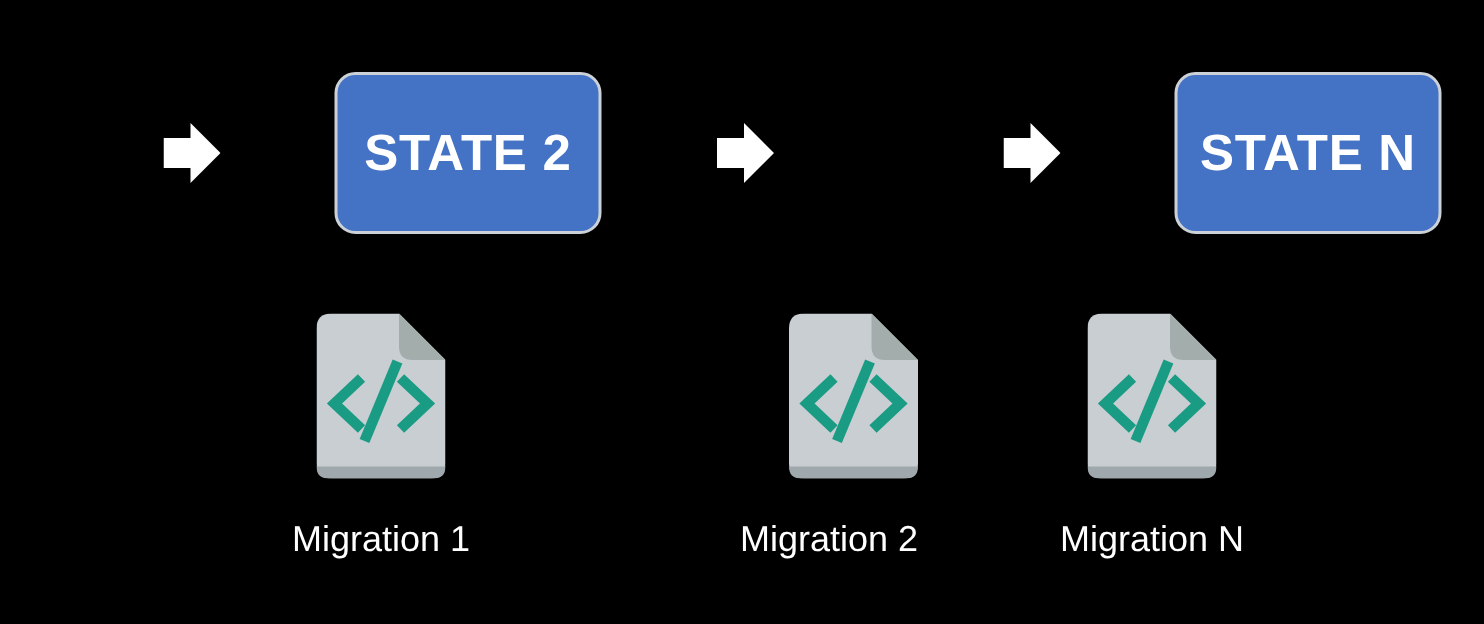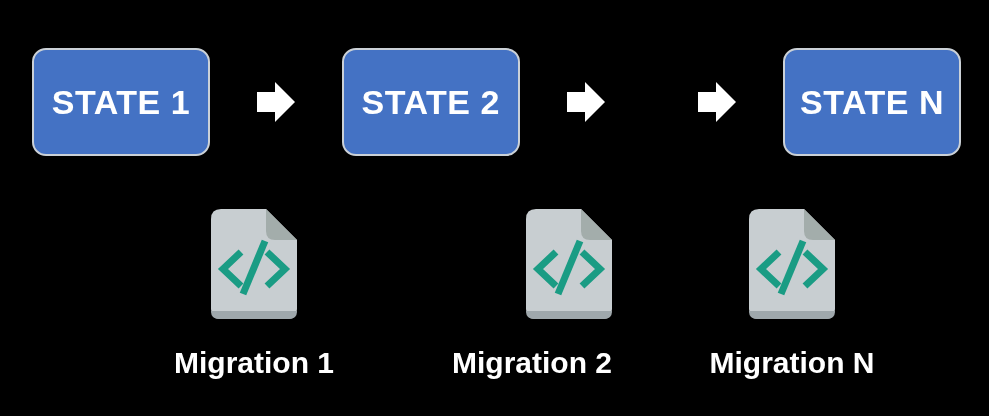--- a/index.html
+++ b/index.html
@@ -61,44 +61,41 @@
   .migration {
     position: absolute;
     top: 209px;
     width: 200px;
     display: flex;
     flex-direction: column;
     align-items: center;
   }
   .migration-1 { left: 154px; }
   .migration-2 { left: 412px; align-items: flex-end; }
-  .migration-3 { left: 692px; text-align: center; }
+  .migration-3 { left: 668px; text-align: center; }
   .file-icon { display: block; }
   .file-body  { fill: var(--file-body); }
   .file-fold  { fill: var(--file-fold); }
   .file-edge  { fill: var(--file-edge); }
   .code-glyph { stroke: var(--code-teal); stroke-width: 7; fill: none; stroke-linecap: butt; stroke-linejoin: miter; }
   .migration-label {
     margin-top: 27px;
     color: var(--label-text);
-    font-size: 30px;
-    font-weight: bold;
+    font-size: 24px;
+    font-weight: normal;
     white-space: nowrap;
   }
 </style>
 </head>
 <body>
 
 <div class="canvas">
 
   <div class="states-row">
 
-    <div class="state-box">
-      <span class="state-label">STATE 1</span>
-    </div>
 
     <div class="arrow-cell">
       <svg class="arrow-icon" width="38" height="40" viewBox="0 0 38 40">
         <path d="M0 10 L18 10 L18 0 L38 20 L18 40 L18 30 L0 30 Z"></path>
       </svg>
     </div>
 
     <div class="state-box">
       <span class="state-label">STATE 2</span>
     </div>

